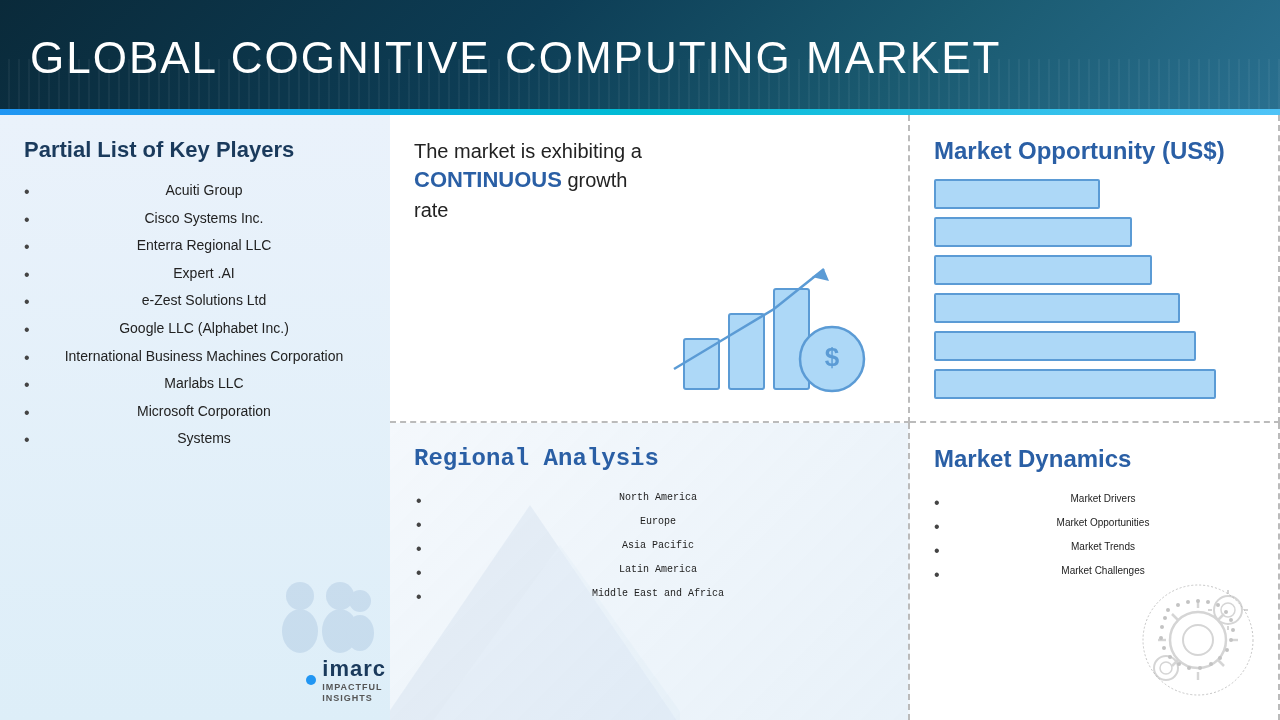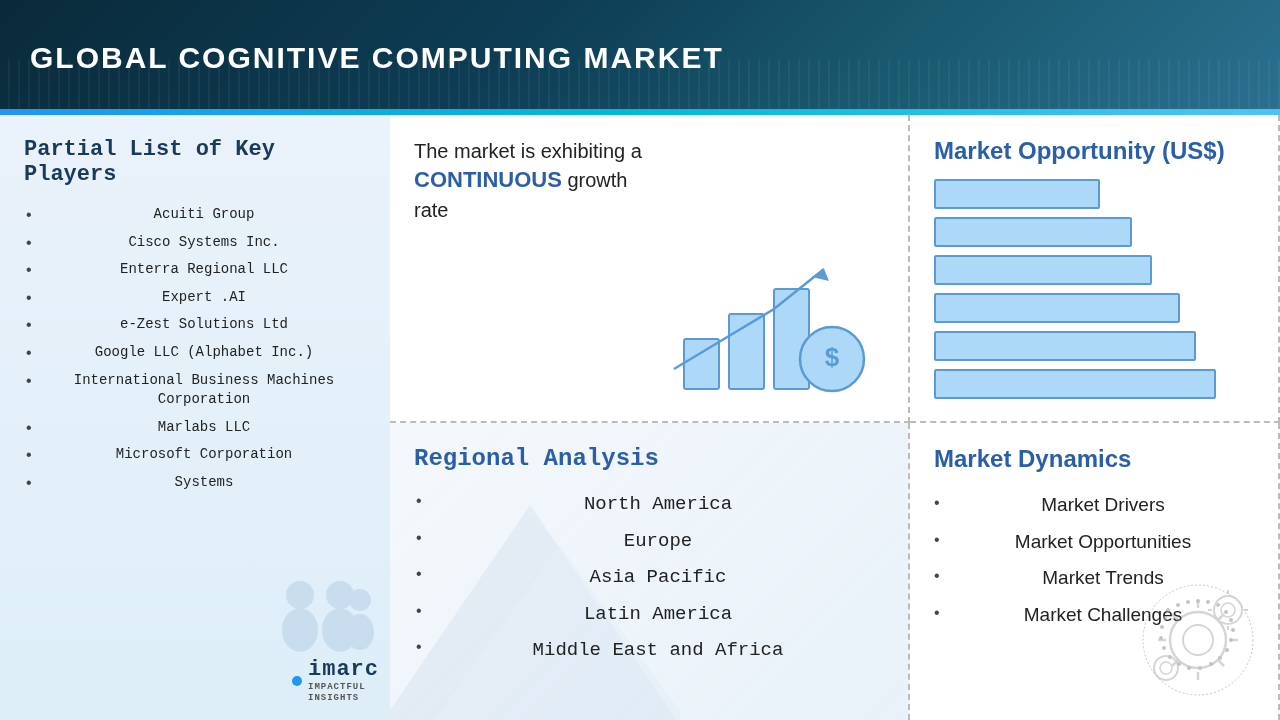--- a/index.html
+++ b/index.html
@@ -24,22 +24,22 @@
       background: linear-gradient(90deg, #2196F3, #00bcd4, #4fc3f7);
     }
     .header-cityscape {
       position: absolute;
       bottom: 6px; left: 0; right: 0;
       height: 50px;
       opacity: 0.15;
       background: repeating-linear-gradient(90deg, transparent 0px, transparent 8px, rgba(255,255,255,0.3) 8px, rgba(255,255,255,0.3) 10px) center/auto 100%;
     }
     .header-title {
-      font-size: 30px;
-      font-weight: 700;
+      font-size: 44px;
+      font-weight: 400;
       color: white;
       letter-spacing: 2px;
       z-index: 1;
     }
 
     
     .main {
       display: grid;
       grid-template-columns: 390px 1fr 370px;
       grid-template-rows: 1fr 1fr;
@@ -107,21 +107,21 @@
       border-radius: 2px;
     }
 
     
     .bullet-list {
       list-style: none;
       padding: 0;
       text-align: center;
     }
     .bullet-list li {
-      font-size: 19px;
+      font-size: 10px;
       color: #222;
       padding: 5px 0 5px 18px;
       position: relative;
       line-height: 1.4;
     }
     .bullet-list li::before {
       content: '•';
       position: absolute;
       left: 0;
       color: #444;
@@ -146,32 +146,31 @@
       bottom: 20px;
       width: 120px;
       height: 120px;
       opacity: 0.7;
     }
 
     
     .key-players {
       background: linear-gradient(180deg, #eaf2fb 0%, #ddeef8 100%);
       grid-row: 1 / 3;
-      font-family: Liberation Mono, monospace;
     }
     .key-players .bullet-list li {
       font-size: 14px;
       padding: 4px 0 4px 18px;
     }
 
     
     .imarc-logo {
       position: absolute;
       bottom: 16px;
-      right: 11px;
+      right: 4px;
       display: flex;
       align-items: center;
       gap: 6px;
     }
     .imarc-dot {
       width: 10px;
       height: 10px;
       background: #2196F3;
       border-radius: 50%;
     }

